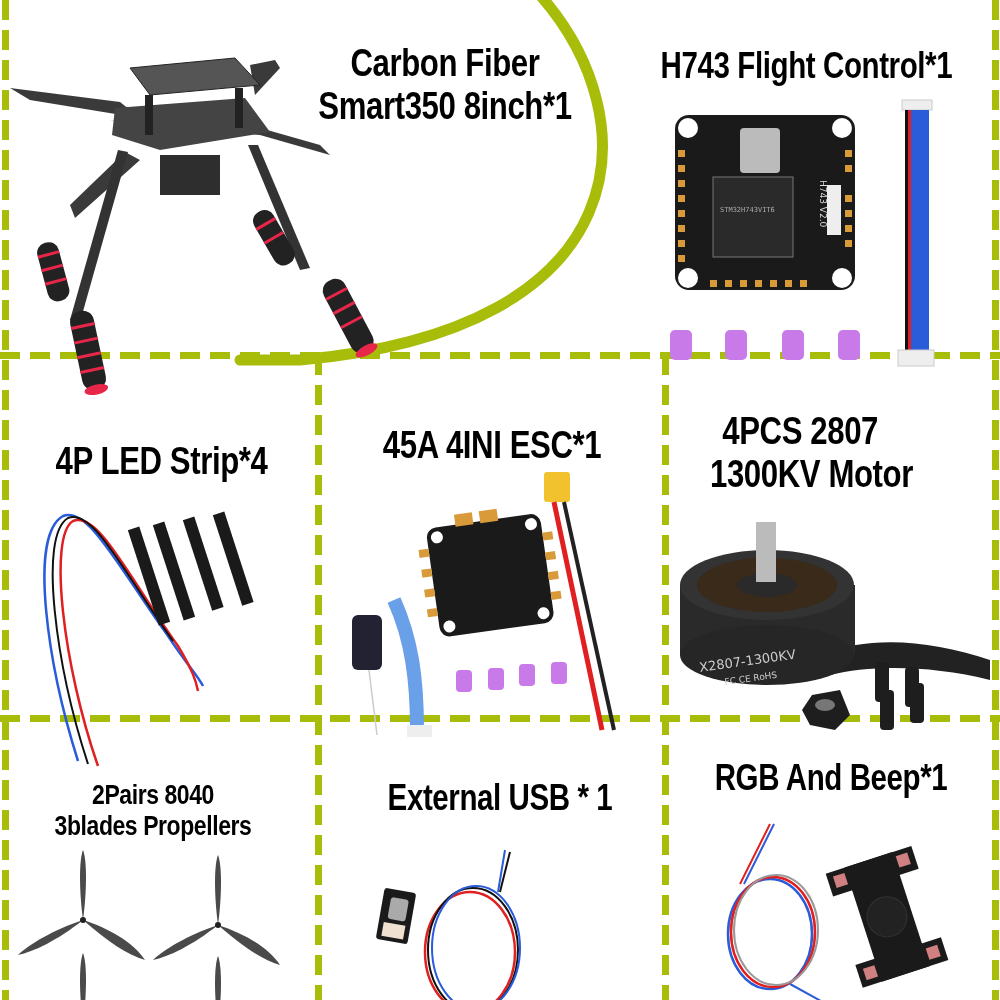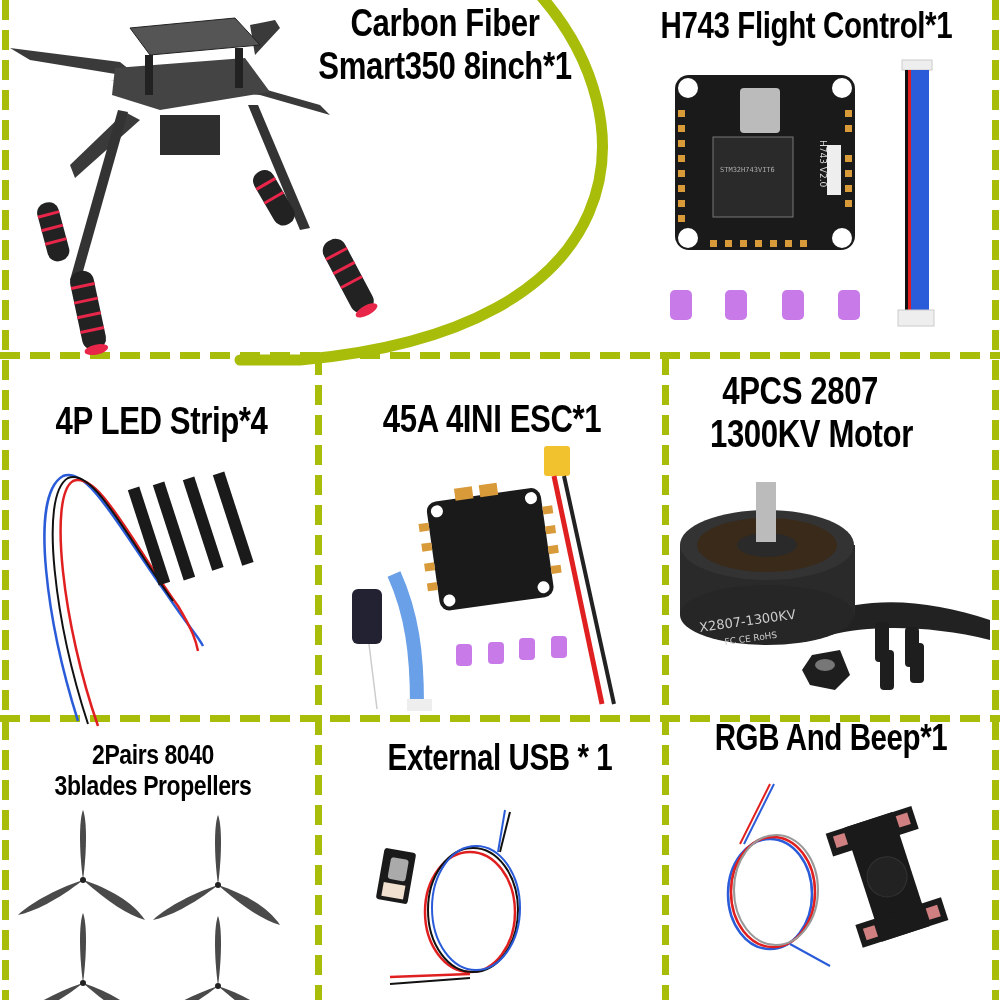--- a/index.html
+++ b/index.html
@@ -1,20 +1,20 @@
 <!DOCTYPE html>
 <html><head>
 <meta charset="utf-8">
 <style>
   html,body{margin:0;padding:0;background:#fff;}
   body{width:1000px;height:1000px;position:relative;overflow:hidden;font-family:"Liberation Sans",sans-serif;}
   .title{position:absolute;font-family:"Liberation Sans",sans-serif;font-weight:bold;color:#000;text-align:center;transform:scaleX(0.82);transform-origin:center;letter-spacing:-0.5px;white-space:nowrap;line-height:1.12;}
   .dash-h{position:absolute;height:7px;background:repeating-linear-gradient(90deg,#a8bc0a 0 20px,transparent 20px 30px);}
   .dash-v{position:absolute;width:7px;background:repeating-linear-gradient(180deg,#a8bc0a 0 20px,transparent 20px 30px);}
-  .cell{position:absolute;}
+  .cell{position:absolute;margin-top:40px;}
   svg{position:absolute;overflow:visible;}
 </style>
 </head>
 <body>
 
 <div class="dash-v" style="left:2px;top:0;height:1000px;"></div>
 <div class="dash-v" style="left:992px;top:0;height:1000px;"></div>
 <div class="dash-h" style="left:0;top:352px;width:1000px;"></div>
 <div class="dash-h" style="left:0;top:715px;width:1000px;"></div>
 <div class="dash-v" style="left:315px;top:355px;height:645px;"></div>
@@ -138,21 +138,21 @@
     <path d="M80 348 C 48 250, 30 120, 60 102 C 85 92, 115 155, 165 225" fill="none" stroke="#111" stroke-width="2"></path>
     <g fill="#1a1a1a">
       <rect x="135" y="110" width="12" height="100" transform="rotate(-18 141 160)"></rect>
       <rect x="160" y="105" width="12" height="100" transform="rotate(-18 166 155)"></rect>
       <rect x="190" y="100" width="12" height="95" transform="rotate(-18 196 150)"></rect>
       <rect x="220" y="95" width="12" height="95" transform="rotate(-18 226 145)"></rect>
     </g>
   </svg>
 </div>
 
-<div class="cell" style="left:322px;top:374px;width:340px;height:355px;">
+<div class="cell" style="left:322px;top:360px;width:340px;height:355px;">
   <div class="title" style="left:0;top:24px;width:340px;font-size:38px;">
     <div>45A 4INI ESC*1</div>
   </div>
   <svg width="340" height="355" style="left:0;top:0;">
     <g transform="rotate(-8 170 170)">
       <rect x="110" y="120" width="115" height="110" rx="10" fill="#1a1a1a"></rect>
       <g fill="#d99a3a">
         <rect x="100" y="140" width="10" height="8"></rect>
           <rect x="100" y="160" width="10" height="8"></rect>
           <rect x="100" y="180" width="10" height="8"></rect>

